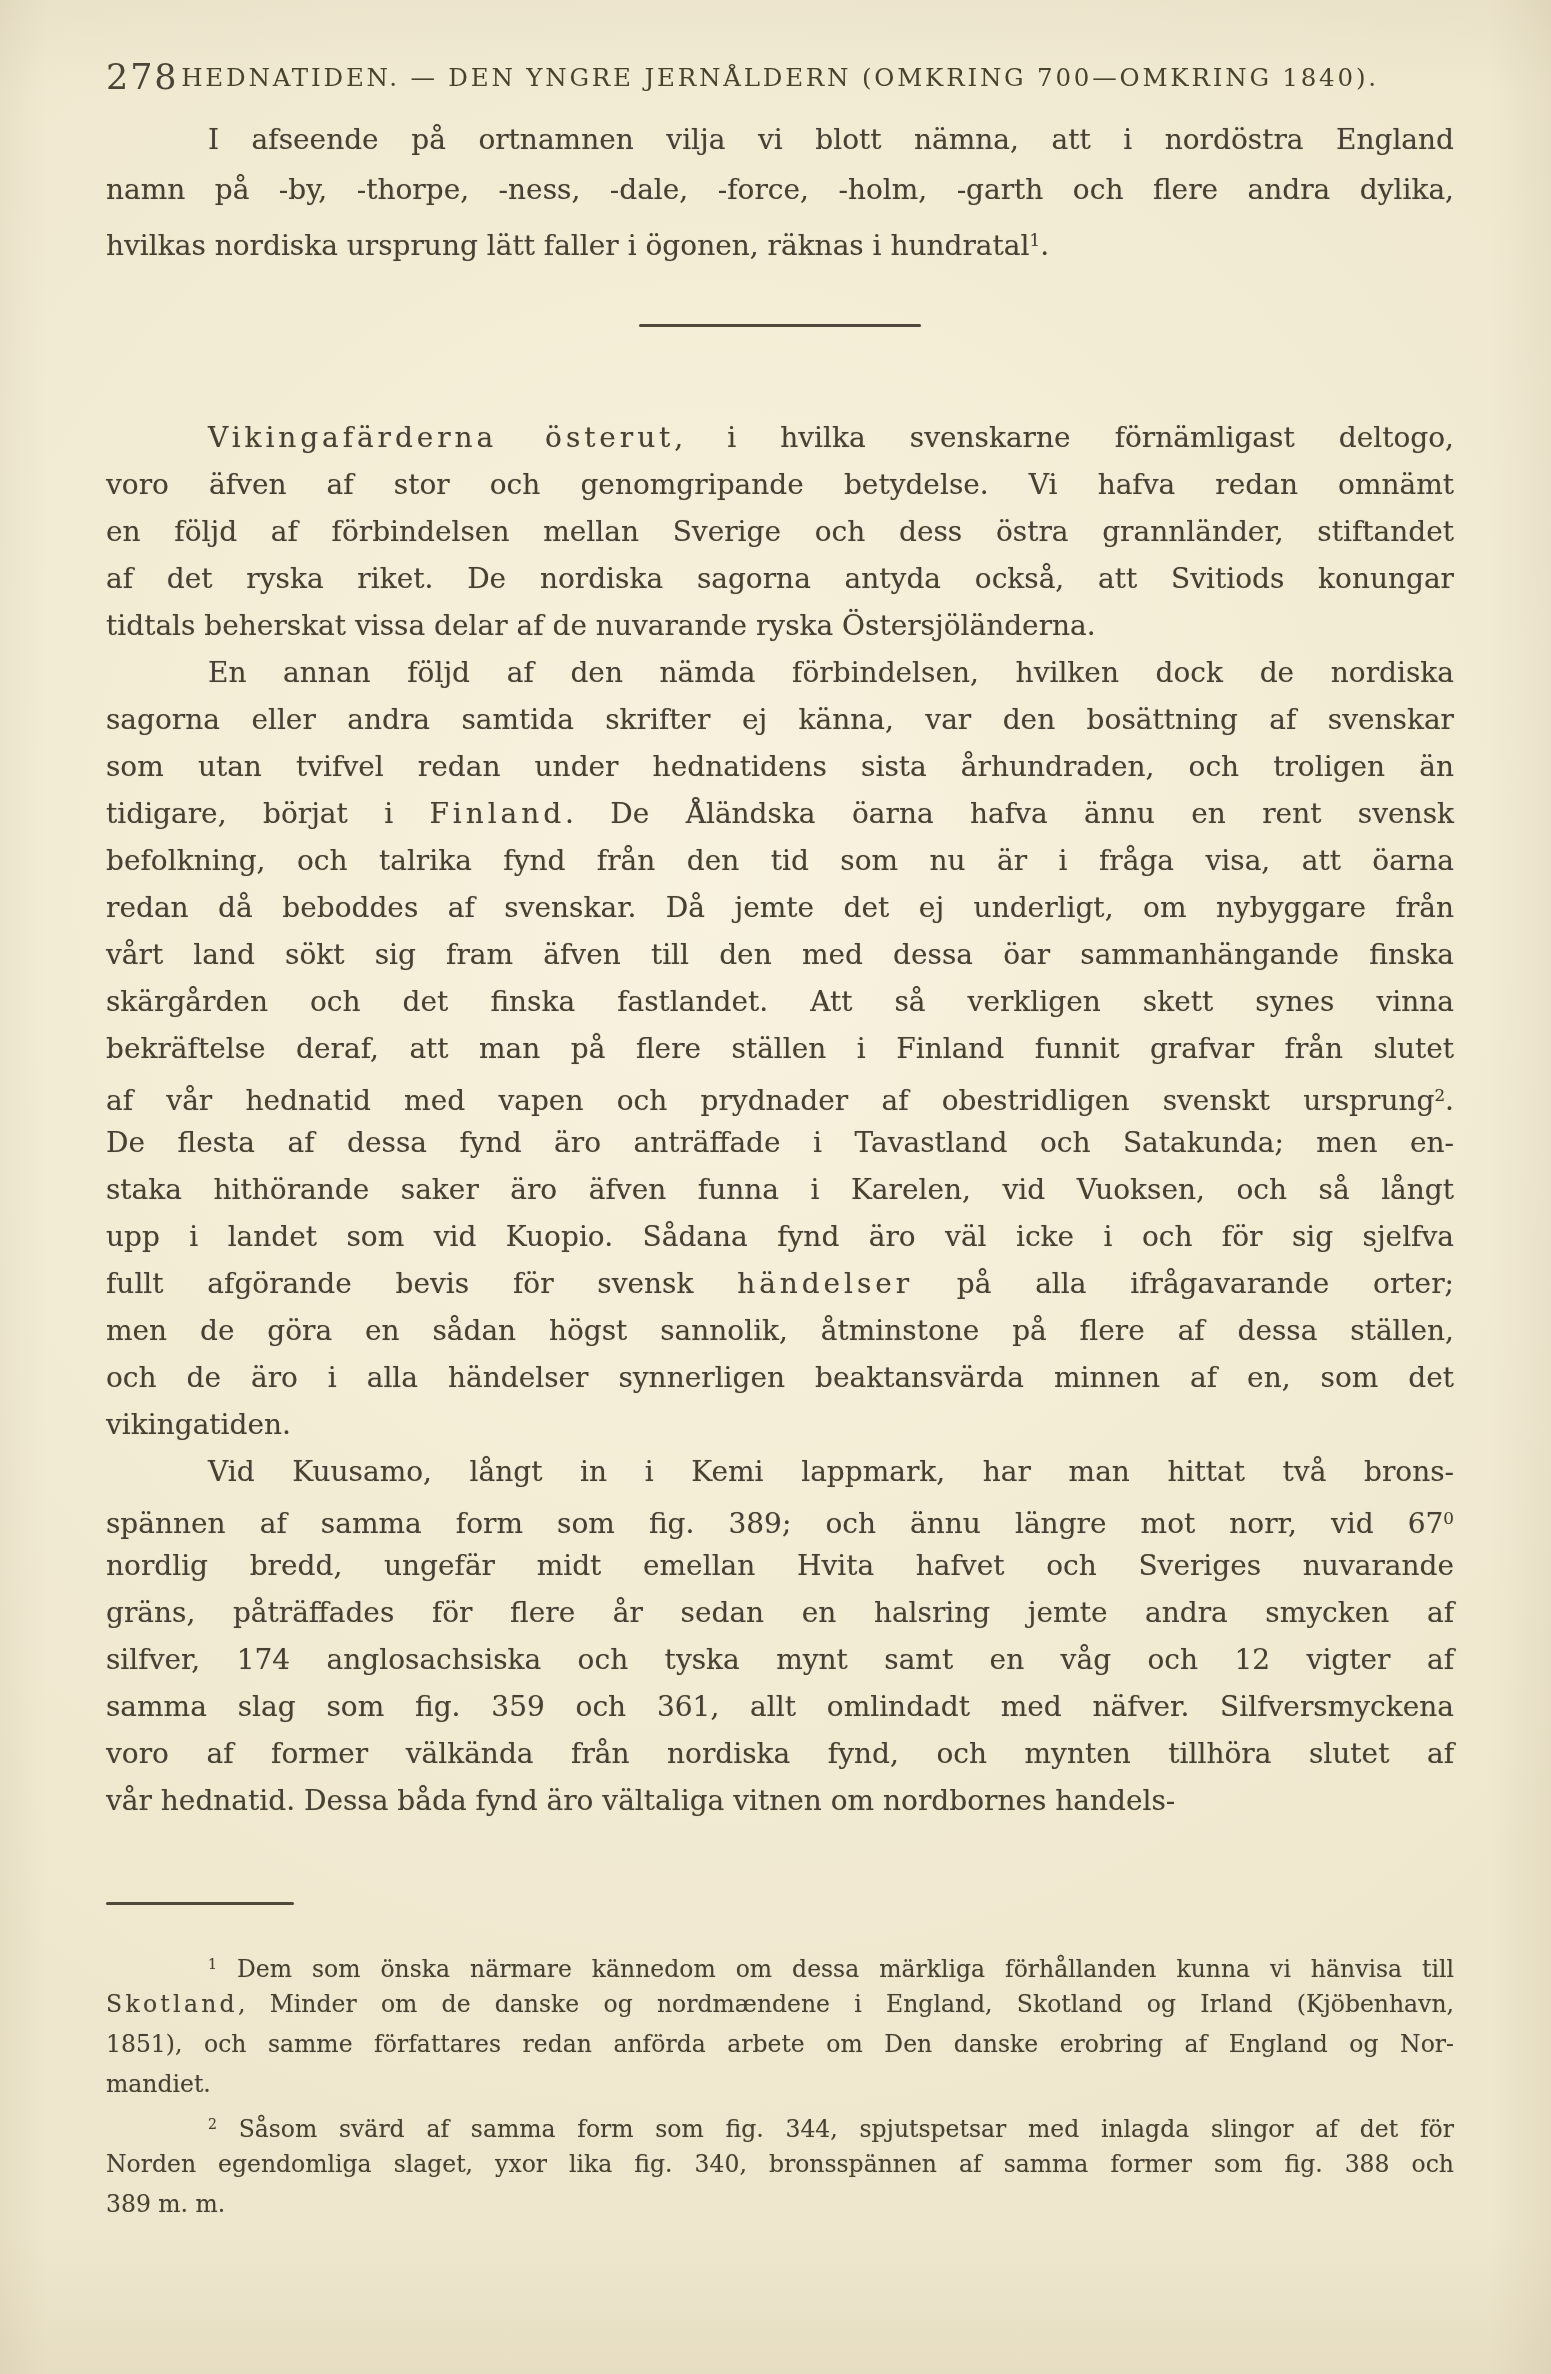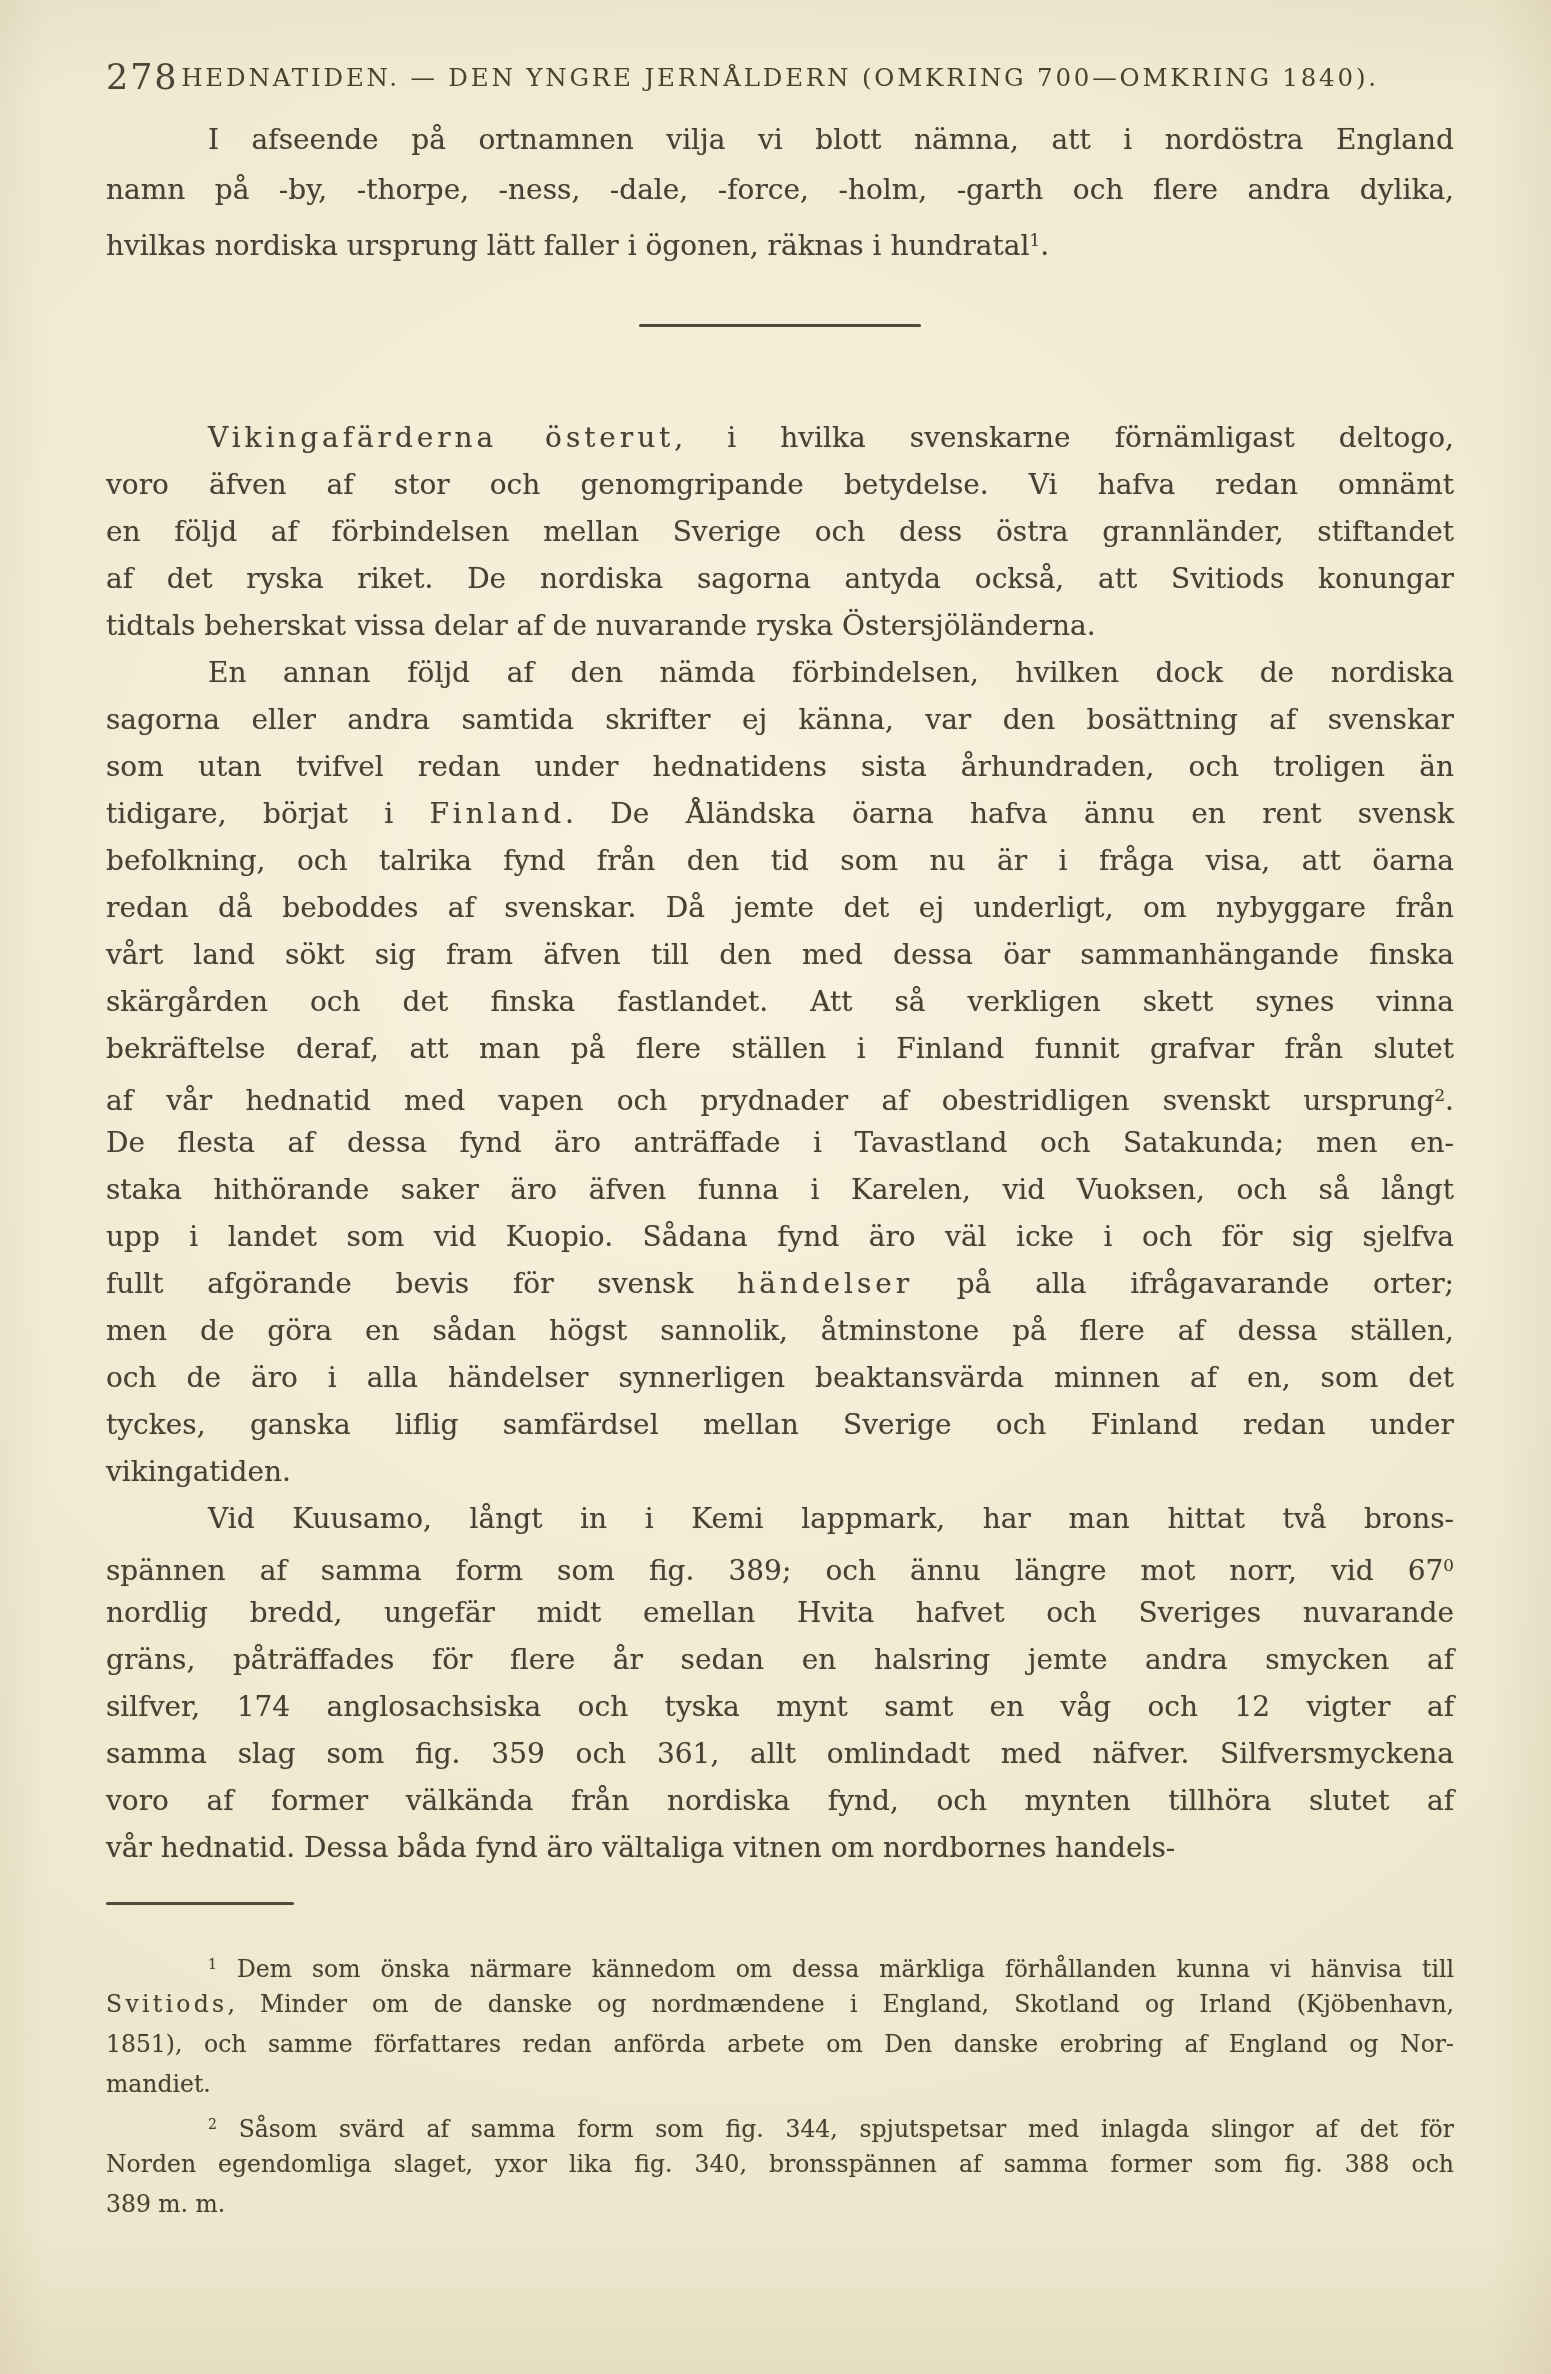--- a/index.html
+++ b/index.html
@@ -119,41 +119,40 @@
         <div class="line">vårt land sökt sig fram äfven till den med dessa öar sammanhängande finska</div>
         <div class="line">skärgården och det finska fastlandet. Att så verkligen skett synes vinna</div>
         <div class="line">bekräftelse deraf, att man på flere ställen i Finland funnit grafvar från slutet</div>
         <div class="line">af vår hednatid med vapen och prydnader af obestridligen svenskt ursprung<span class="sup">2</span>.</div>
         <div class="line">De flesta af dessa fynd äro anträffade i Tavastland och Satakunda; men en-</div>
         <div class="line">staka hithörande saker äro äfven funna i Karelen, vid Vuoksen, och så långt</div>
         <div class="line">upp i landet som vid Kuopio. Sådana fynd äro väl icke i och för sig sjelfva</div>
         <div class="line">fullt afgörande bevis för svensk <span class="sp">händelser</span> på alla ifrågavarande orter;</div>
         <div class="line">men de göra en sådan högst sannolik, åtminstone på flere af dessa ställen,</div>
         <div class="line">och de äro i alla händelser synnerligen beaktansvärda minnen af en, som det</div>
-        <div class="line">tyckes, ganska liflig samfärdsel mellan Sverige och Finland redan under</div>
         <div class="line last">vikingatiden.</div>
       </div>
     <div>
         <div class="line indent">Vid Kuusamo, långt in i Kemi lappmark, har man hittat två brons-</div>
         <div class="line">spännen af samma form som fig. 389; och ännu längre mot norr, vid 67<span class="sup">0</span></div>
         <div class="line">nordlig bredd, ungefär midt emellan Hvita hafvet och Sveriges nuvarande</div>
         <div class="line">gräns, påträffades för flere år sedan en halsring jemte andra smycken af</div>
         <div class="line">silfver, 174 anglosachsiska och tyska mynt samt en våg och 12 vigter af</div>
         <div class="line">samma slag som fig. 359 och 361, allt omlindadt med näfver. Silfversmyckena</div>
         <div class="line">voro af former välkända från nordiska fynd, och mynten tillhöra slutet af</div>
         <div class="line last">vår hednatid. Dessa båda fynd äro vältaliga vitnen om nordbornes handels-</div>
       </div>
   </section>
 
   <div class="footnote-rule"></div>
 
   <section class="footnotes">
     <div>
         <div class="line indent"><span class="sup">1</span> Dem som önska närmare kännedom om dessa märkliga förhållanden kunna vi hänvisa till</div>
-        <div class="line"><span class="sp">Svitiods</span>, Minder om de danske og nordmændene i England, Skotland og Irland (Kjöbenhavn,</div>
+        <div class="line"><span class="sp">Skotland</span>, Minder om de danske og nordmændene i England, Skotland og Irland (Kjöbenhavn,</div>
         <div class="line">1851), och samme författares redan anförda arbete om Den danske erobring af England og Nor-</div>
         <div class="line last">mandiet.</div>
       </div>
     <div>
         <div class="line indent"><span class="sup">2</span> Såsom svärd af samma form som fig. 344, spjutspetsar med inlagda slingor af det för</div>
         <div class="line">Norden egendomliga slaget, yxor lika fig. 340, bronsspännen af samma former som fig. 388 och</div>
         <div class="line last">389 m. m.</div>
       </div>
   </section>
 

